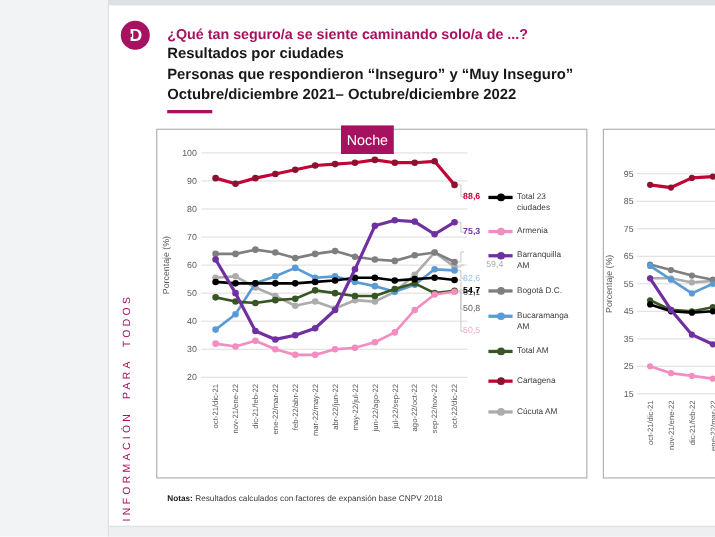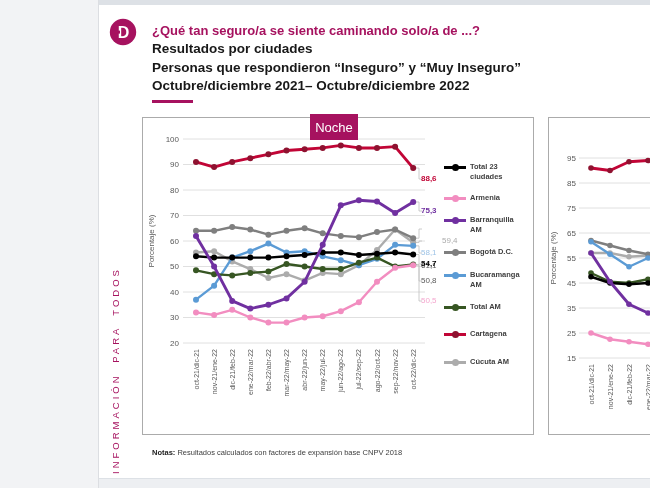--- a/index.html
+++ b/index.html
@@ -23,21 +23,21 @@
   .panel{position:absolute;background:#fff;border:1px solid #ababab;}
   .panel-night{left:142px;top:117px;width:390px;height:316px;}
   .panel-day{left:548px;top:117px;width:160px;height:316px;}
   .panel svg{position:absolute;left:0;top:0;}
   .noche-badge{
     position:absolute;left:167px;top:-4px;width:48px;height:26px;background:#a6125f;
     color:#fff;font-size:13px;font-weight:500;display:flex;align-items:center;justify-content:center;
   }
   .tick{font-size:8px;fill:#595959;font-family:"Liberation Sans",sans-serif;}
   .xtick{font-size:7px;fill:#595959;font-family:"Liberation Sans",sans-serif;}
-  .legend{position:absolute;left:301px;top:0;width:86px;height:300px;font-weight:bold;}
+  .legend{position:absolute;left:301px;top:12px;width:86px;height:300px;}
   .legend-item{position:absolute;left:0;display:flex;align-items:flex-start;}
   .legend-swatch{position:relative;width:22px;height:3px;margin-top:4px;margin-right:4px;flex:none;}
   .legend-dot{position:absolute;left:8px;top:-2px;width:7px;height:7px;border-radius:50%;}
   .legend-label{font-size:7.5px;line-height:9.5px;color:#404040;white-space:pre-line;}
   .end-labels{position:absolute;left:278px;top:0;width:30px;height:300px;}
   .end-label{position:absolute;left:0;font-size:8px;line-height:10px;white-space:nowrap;}
   .notes{position:absolute;left:152px;top:448px;font-size:7.5px;line-height:10px;color:#3d3d3d;}
   .notes b{color:#1c1c1c;}
 </style>
 </head>
@@ -235,21 +235,21 @@
         <circle cx="252.10000000000002" cy="28.65" r="3" fill="#8E1230"></circle>
         <circle cx="270.20000000000005" cy="50.070000000000014" r="3" fill="#8E1230"></circle>
       </g>
     </svg>
   <div class="noche-badge">Noche</div>
   <div class="end-labels" id="end-labels">
       <div class="end-label" style="top: 56px; color: rgb(193, 5, 54); font-weight: bold;">88,6</div>
       <div class="end-label" style="top: 88px; color: rgb(112, 48, 160); font-weight: bold;">75,3</div>
       <div class="end-label" style="top: 106px; color: rgb(89, 89, 89); margin-top: 37px;">61,1</div>
       <div class="end-label" style="top: 118px; color: rgb(171, 171, 171); margin-left: 21px;">59,4</div>
-      <div class="end-label" style="top: 130px; color: rgb(157, 195, 230);">58,1</div>
+      <div class="end-label" style="top: 130px; color: rgb(157, 195, 230);">82,6</div>
       <div class="end-label" style="top: 141px; color: rgb(0, 0, 0); font-weight: bold;">54,7</div>
       <div class="end-label" style="top: 158px; color: rgb(89, 89, 89);">50,8</div>
       <div class="end-label" style="top: 178px; color: rgb(244, 166, 206);">50,5</div>
     </div>
   <div class="legend" id="legend">
       <div class="legend-item" style="top: 44px;">
         <span class="legend-swatch" style="background: rgb(0, 0, 0);">
           <span class="legend-dot" style="background: rgb(0, 0, 0);"></span>
         </span>
         <span class="legend-label">Total 23

